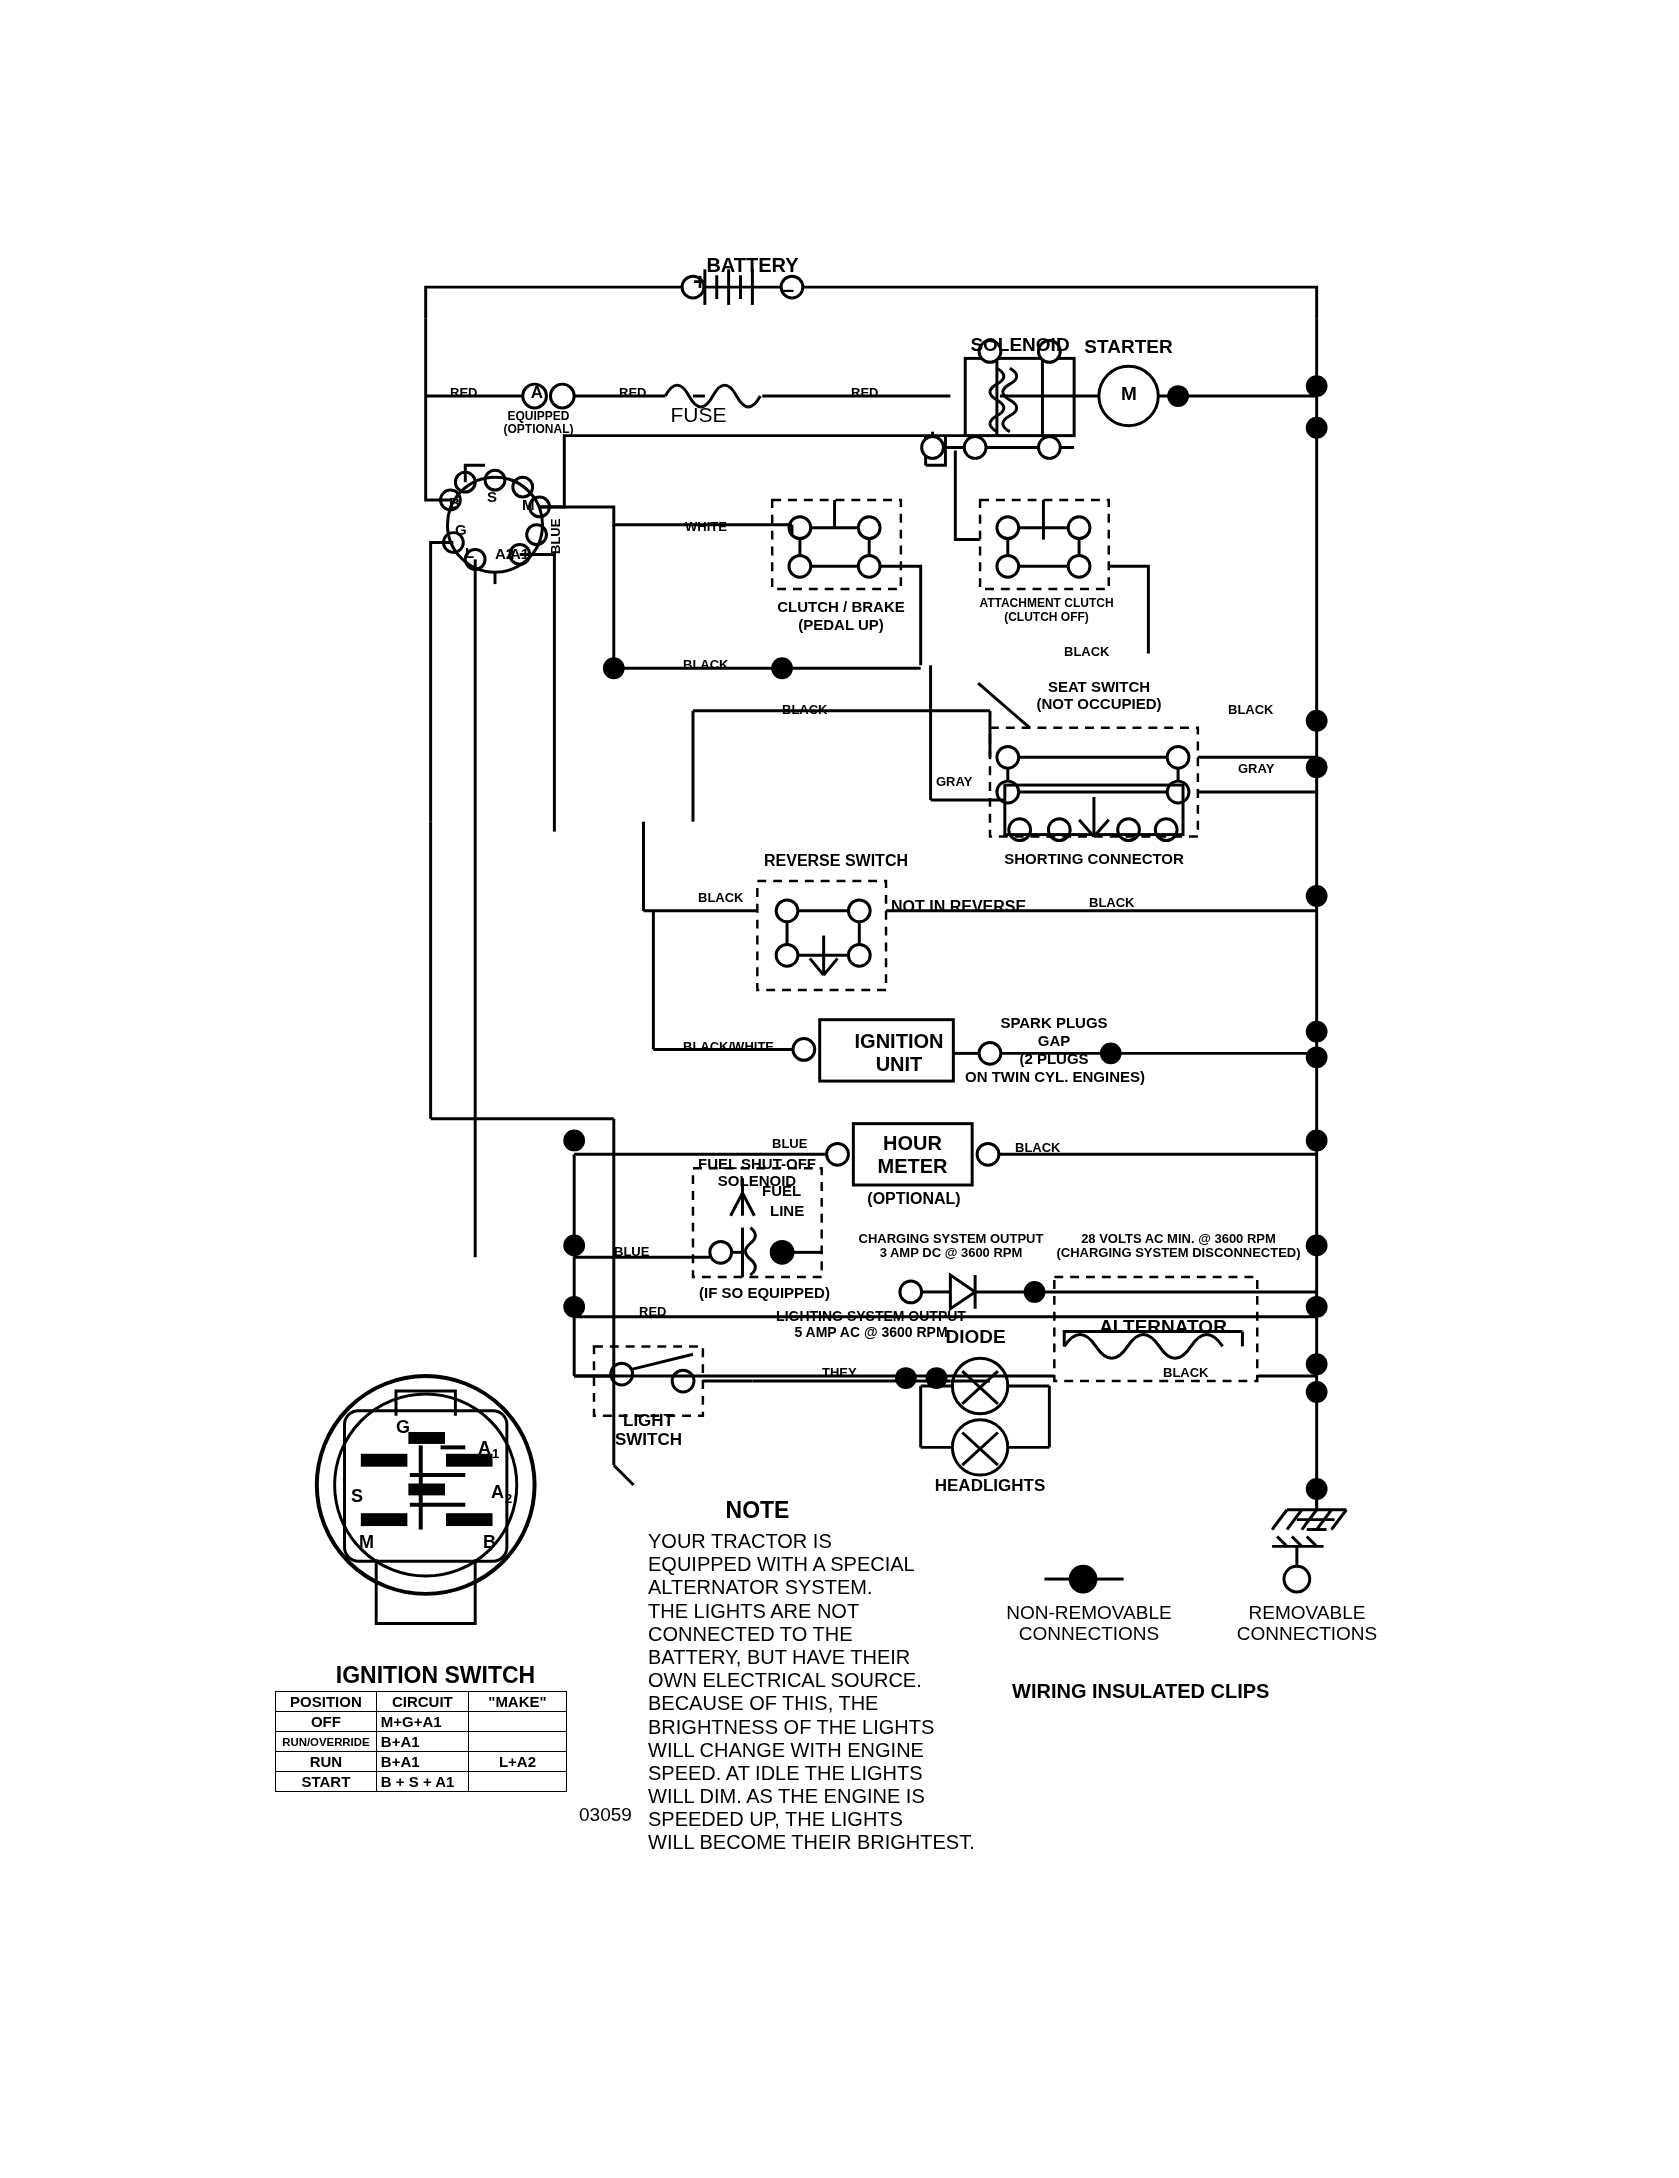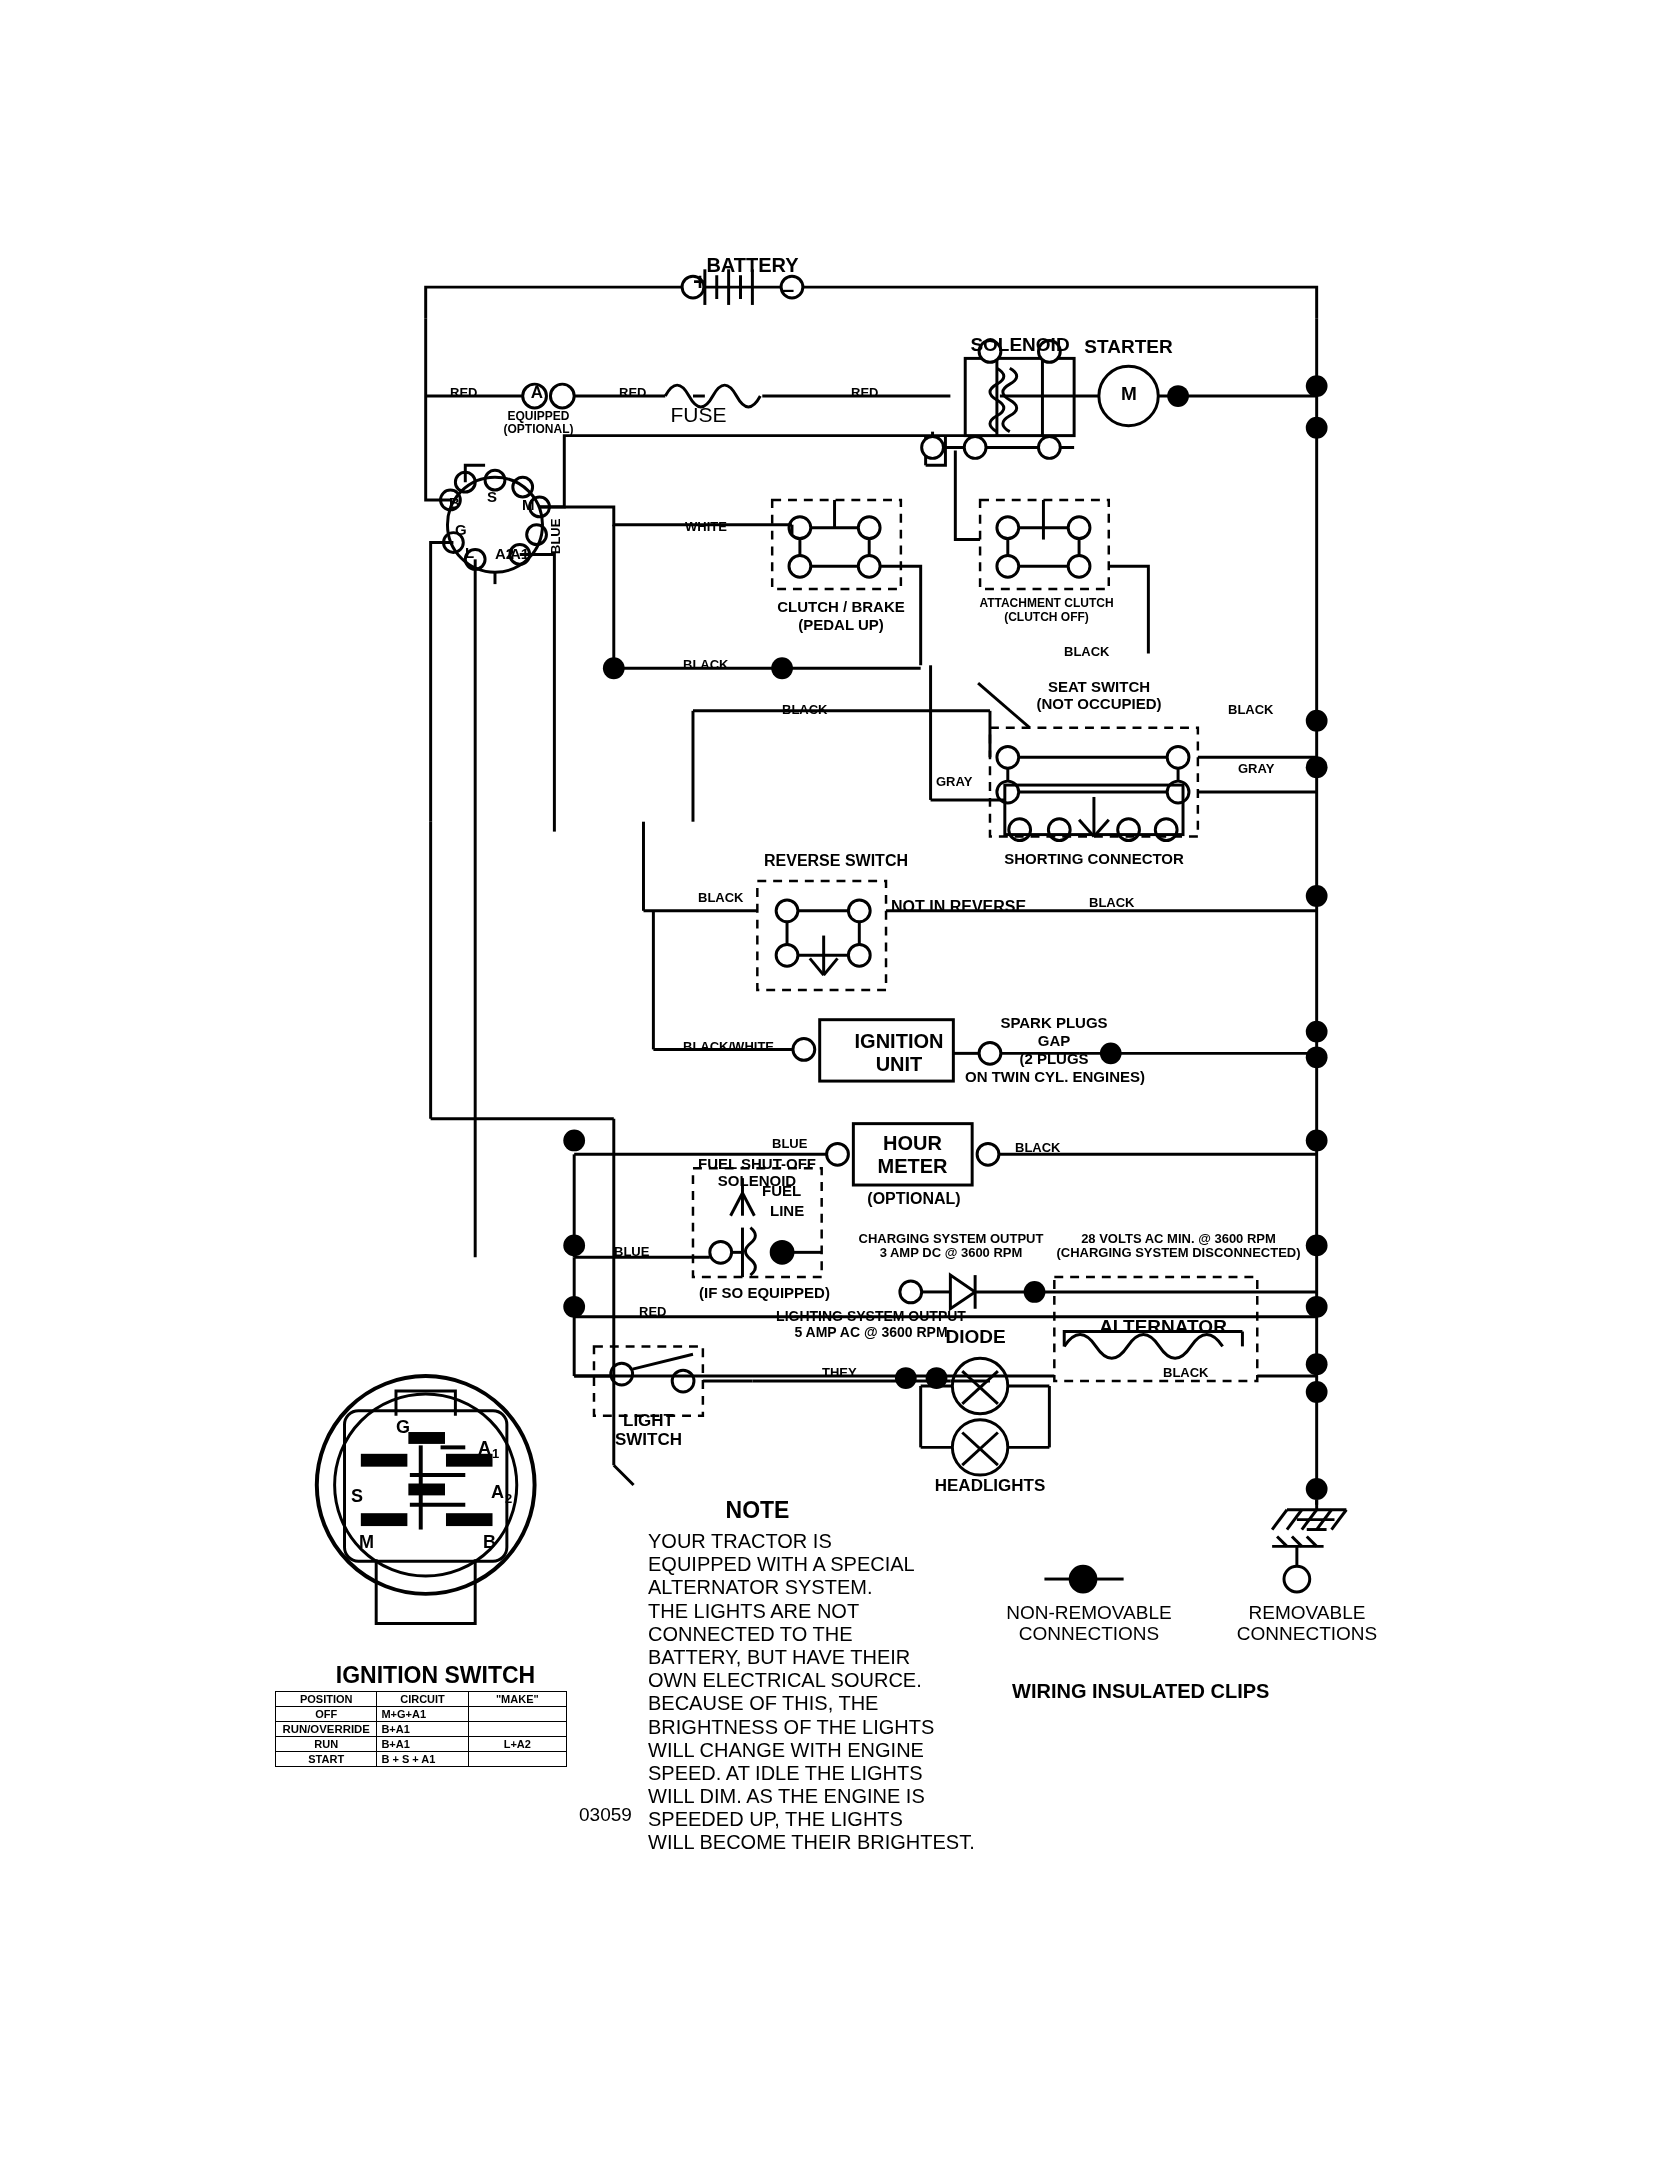--- a/index.html
+++ b/index.html
@@ -2,21 +2,21 @@
 <html><head>
 <meta charset="utf-8">
 <style>
   html, body { margin:0; padding:0; background:#ffffff; }
   body { width:1679px; height:2178px; font-family:"Liberation Sans", sans-serif; color:#000; }
   #root { position:relative; width:1679px; height:2178px; overflow:hidden; }
   .lbl { position:absolute; font-family:"Liberation Sans", sans-serif; color:#000; white-space:pre; line-height:1.05; }
   .c { text-align:center; }
   svg { position:absolute; left:0; top:0; }
   table.ign { position:absolute; border-collapse:collapse; font-family:"Liberation Sans", sans-serif; }
-  table.ign td, table.ign th { border:1.5px solid #000; padding:1px 4px; font-size:11px; font-weight:bold; text-align:center; }
+  table.ign td, table.ign th { border:1.5px solid #000; padding:1px 4px; font-size:15px; font-weight:bold; text-align:center; }
   table.ign td.l { text-align:left; }
 </style>
 </head>
 <body>
 
 <div id="root">
 
   <svg width="1679" height="2178" viewBox="0 0 1696 2200">
     <g stroke="#000" fill="none" stroke-width="3">
 

